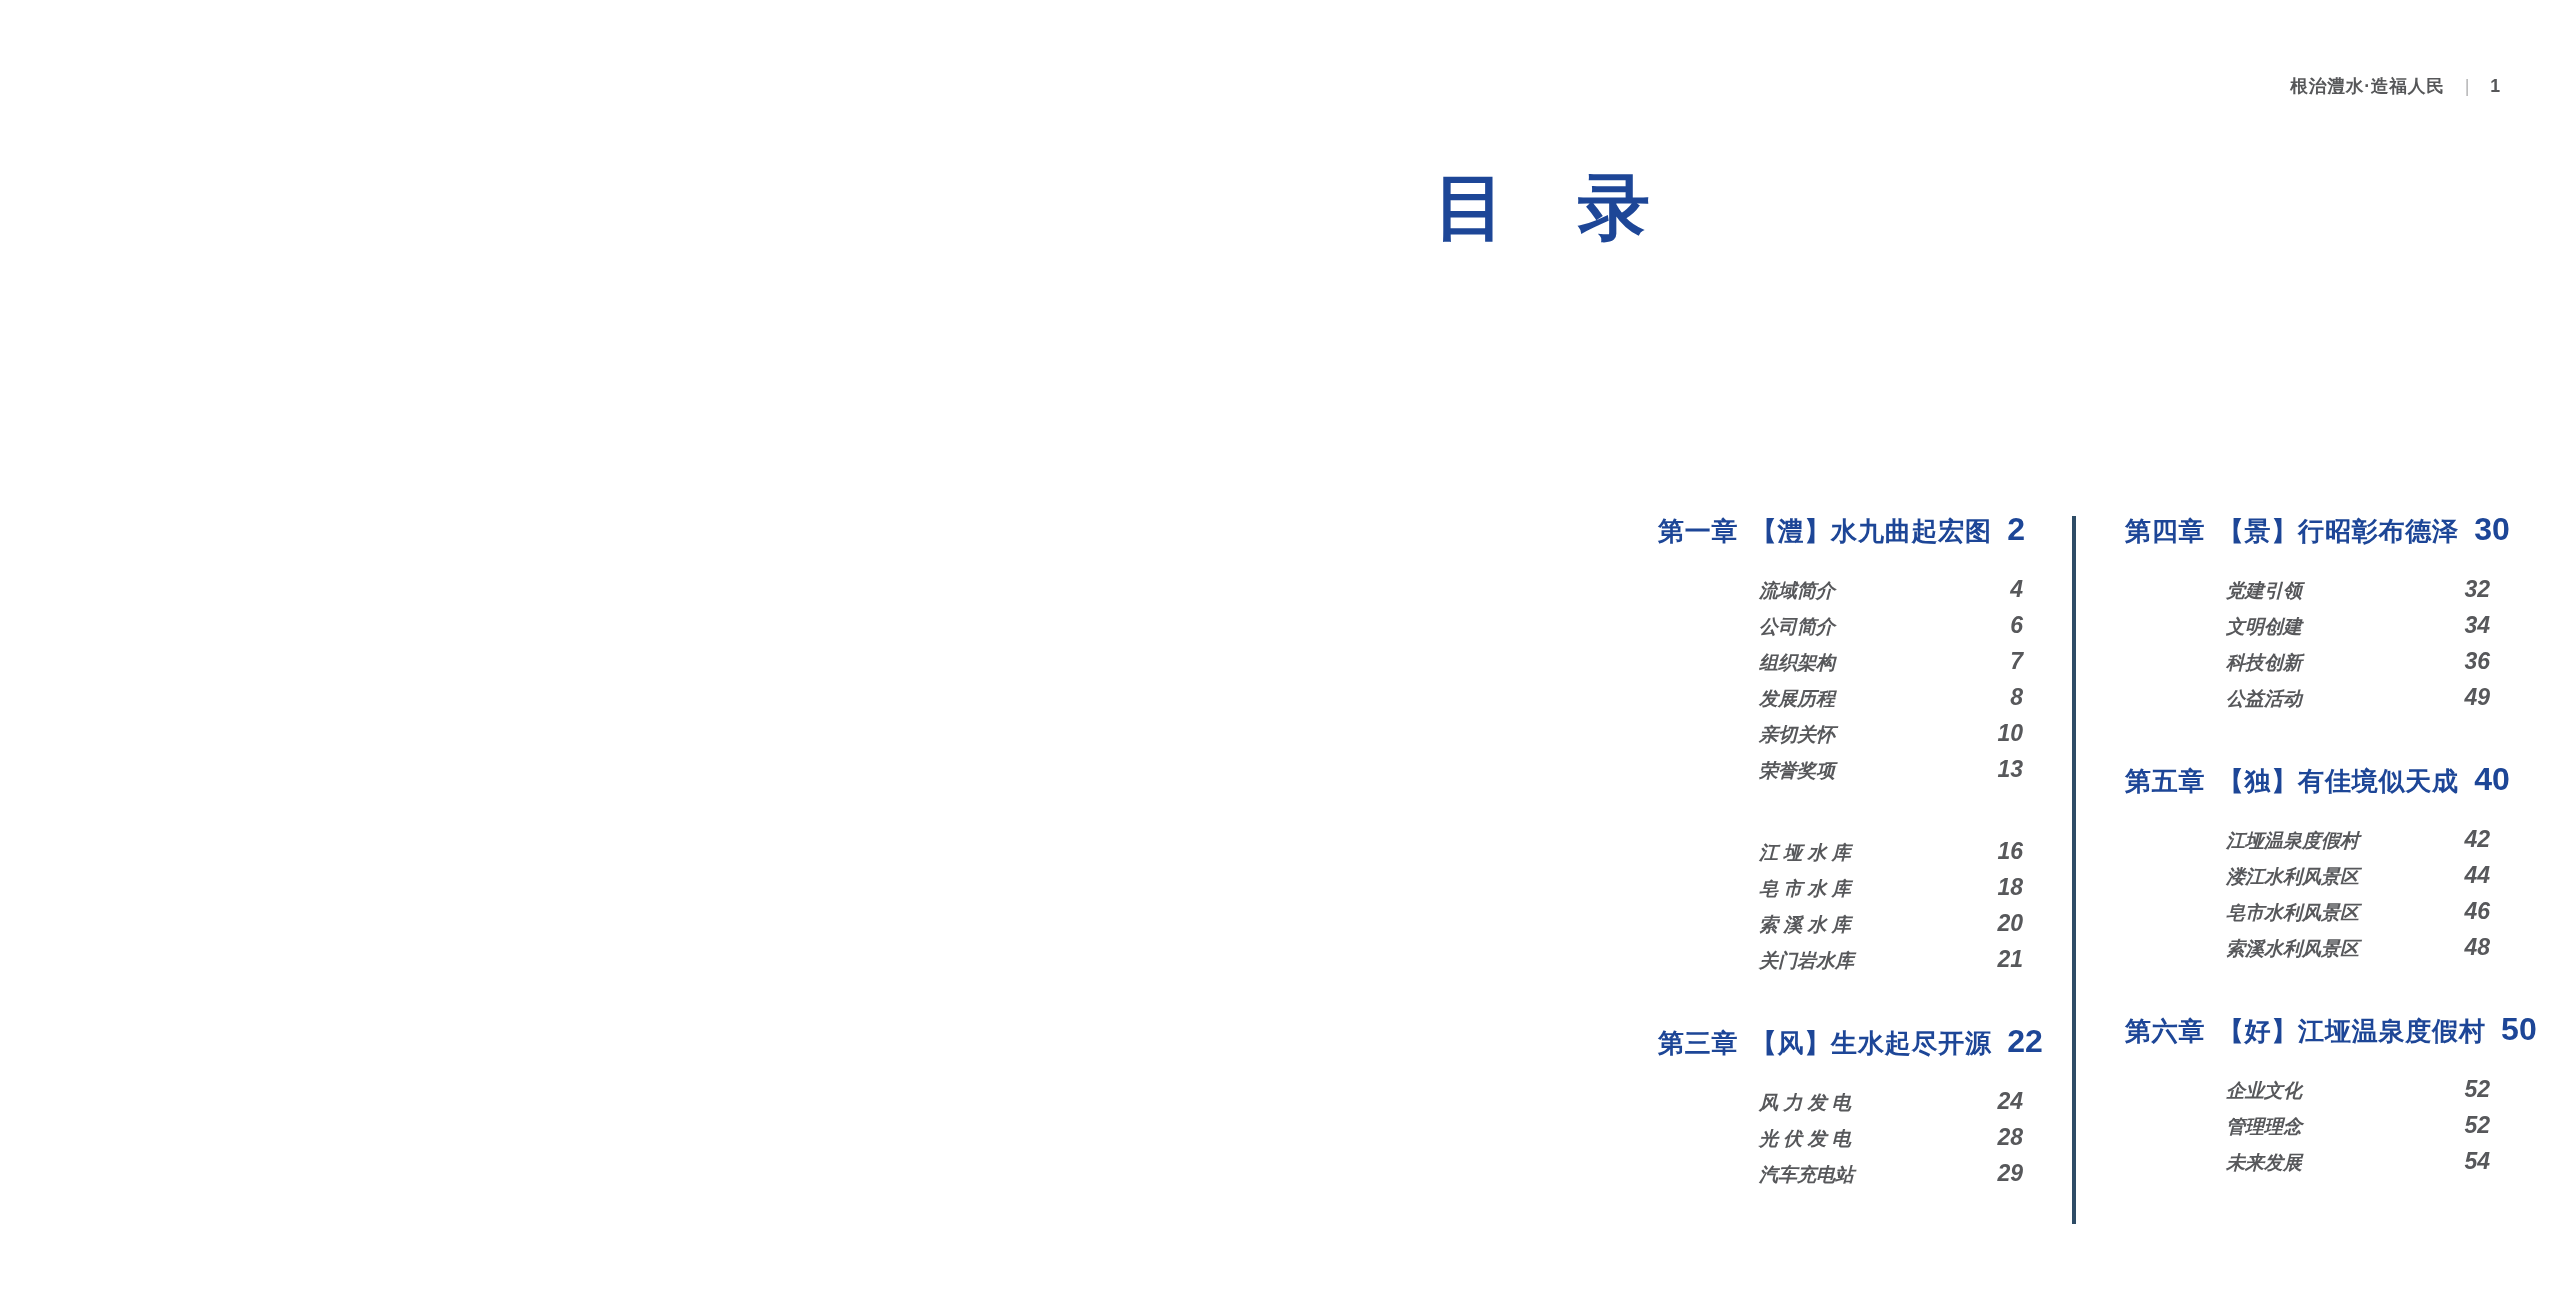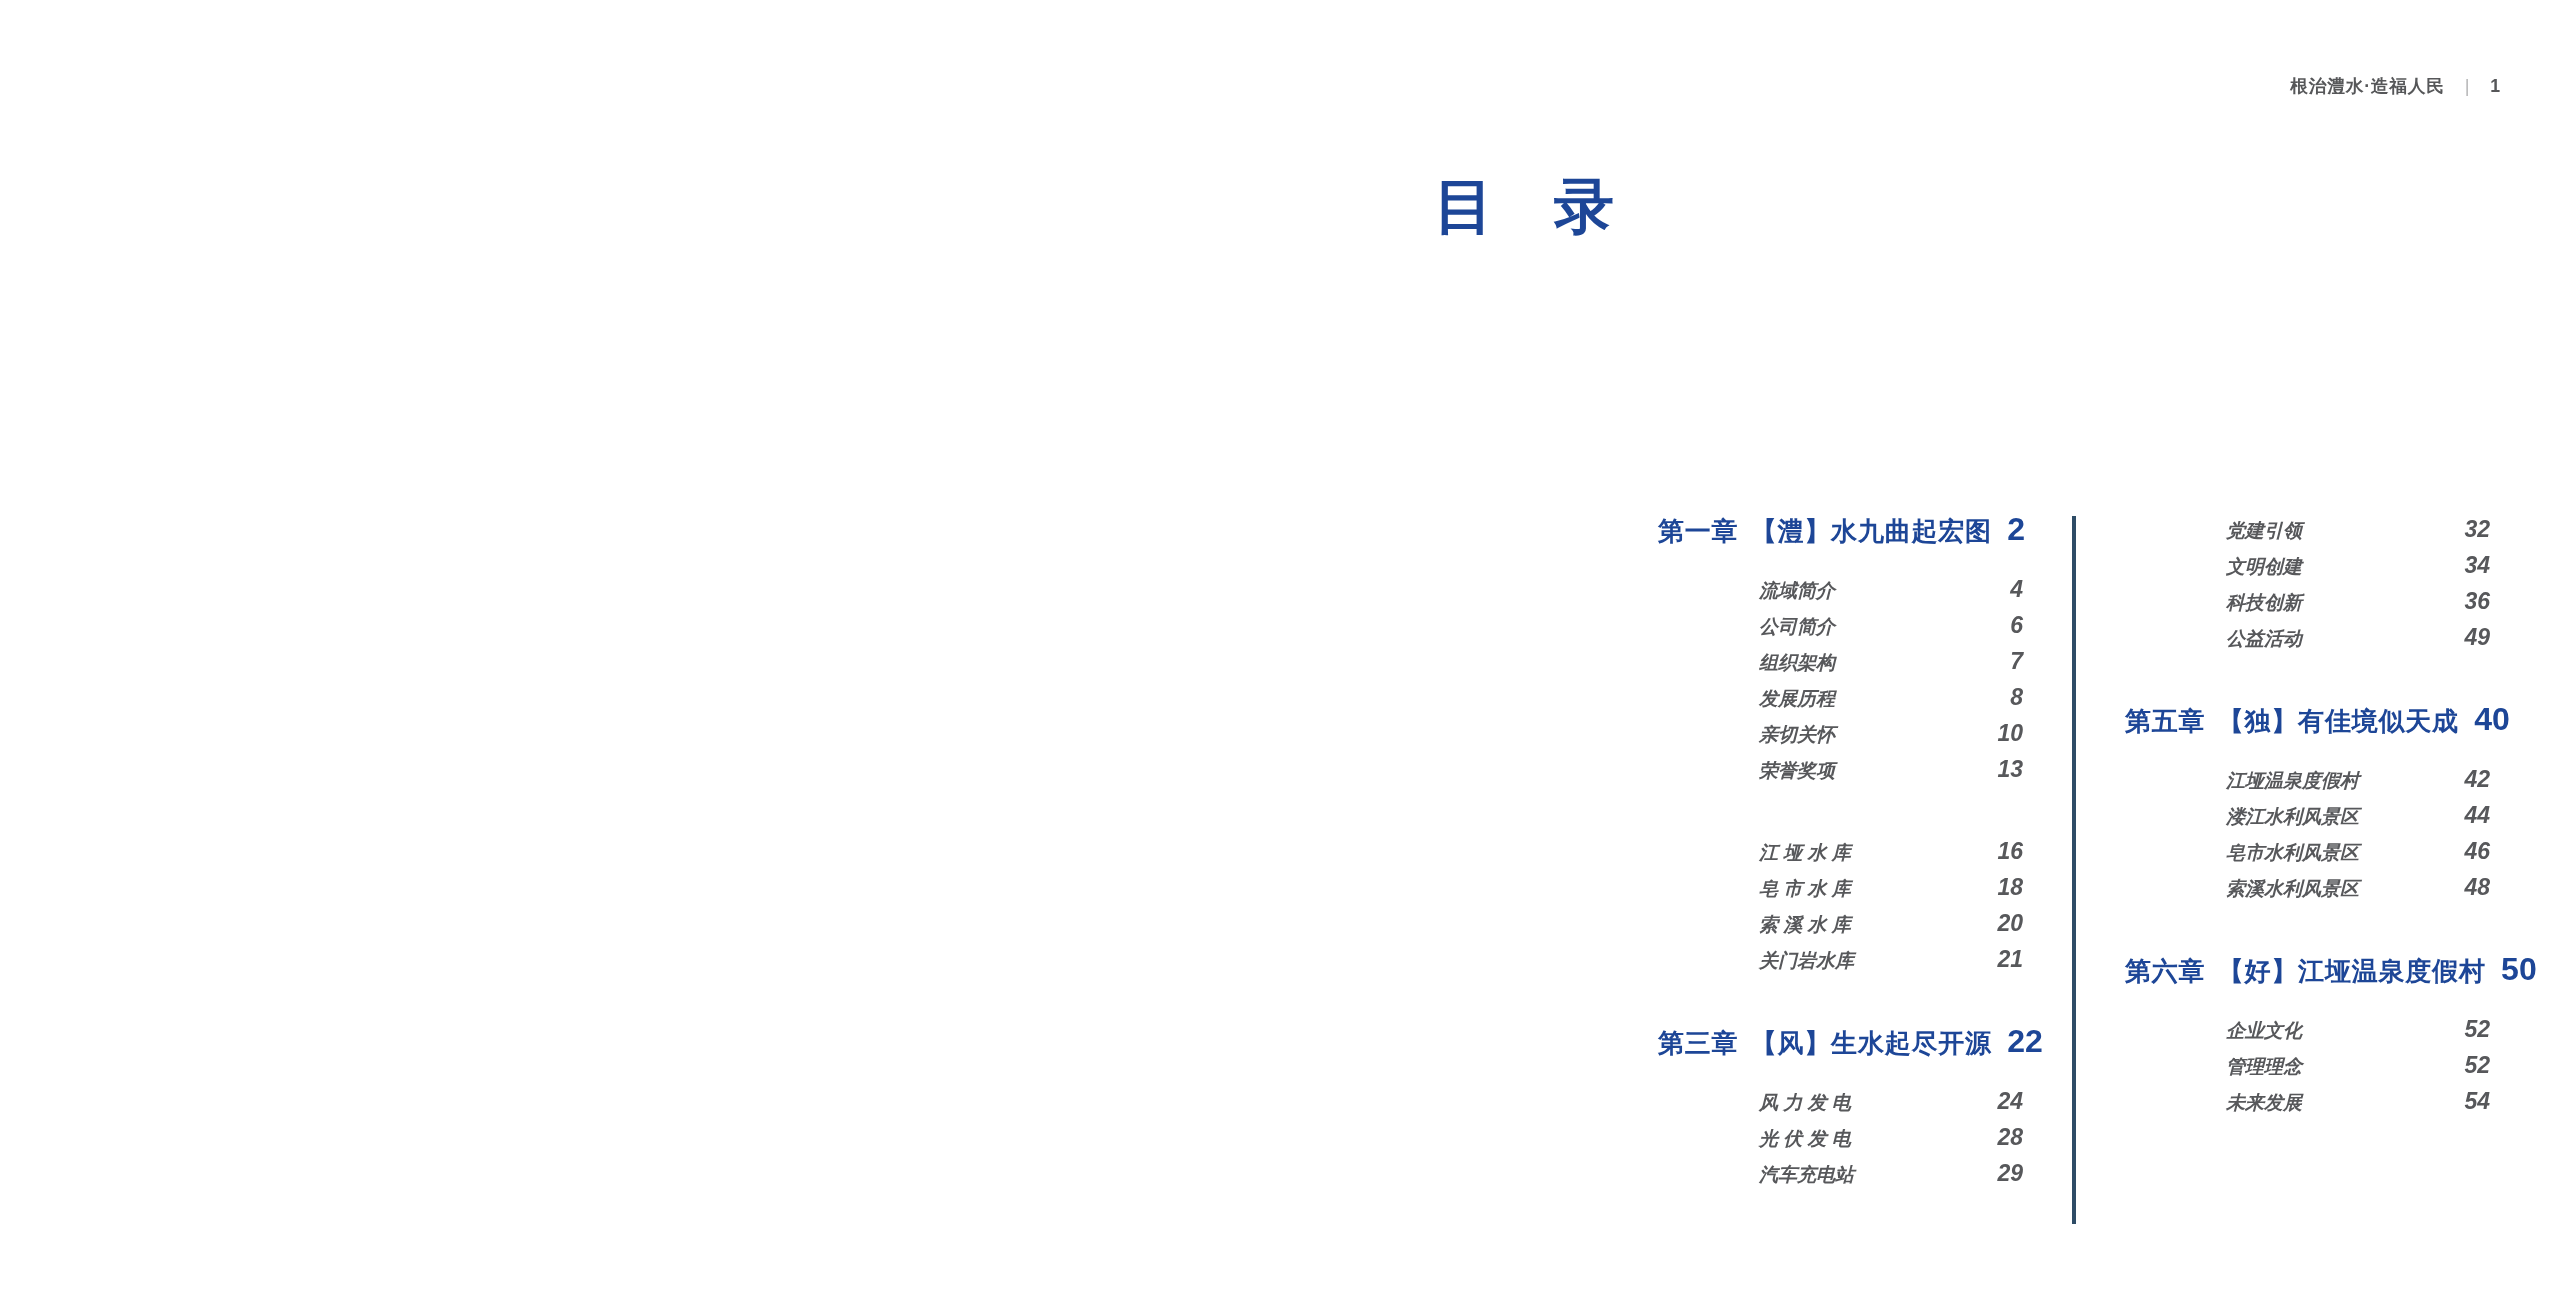--- a/index.html
+++ b/index.html
@@ -24,21 +24,21 @@
     display:flex;align-items:center;gap:20px;
     font-size:17.7px;font-weight:bold;color:var(--header-gray);
     letter-spacing:0.8px;white-space:nowrap;
   }
   .running-header .sep{
     color:var(--sep-gray);font-weight:normal;font-size:18.4px;
   }
   
   .page-title{
     position:absolute;left:1434px;top:174px;
-    font-size:60px;line-height:66px;font-weight:bold;
+    font-size:72px;line-height:66px;font-weight:bold;
     color:var(--accent);white-space:pre;
   }
   
   .column-divider{
     position:absolute;left:2072px;top:516px;width:3.8px;height:708px;
     background:var(--divider);
   }
   
   .toc-col{position:absolute;top:512px;width:365px;}
   .toc-col.left{left:1658px;}
@@ -160,20 +160,25 @@
 
   <div class="entry">
     <span class="entry-label">汽车充电站</span>
     <span class="entry-page">29</span>
   </div>
 </div>
   </section>
 </div>
   <div class="toc-col right">
   <section class="chapter">
+    <div class="chapter-heading">
+      <span class="chapter-label">第四章</span>
+      <span class="chapter-title">【景】行昭彰布德泽</span>
+      <span class="chapter-page">30</span>
+    </div>
     <div class="entries">
   <div class="entry">
     <span class="entry-label">党建引领</span>
     <span class="entry-page">32</span>
   </div>
 
   <div class="entry">
     <span class="entry-label">文明创建</span>
     <span class="entry-page">34</span>
   </div>

